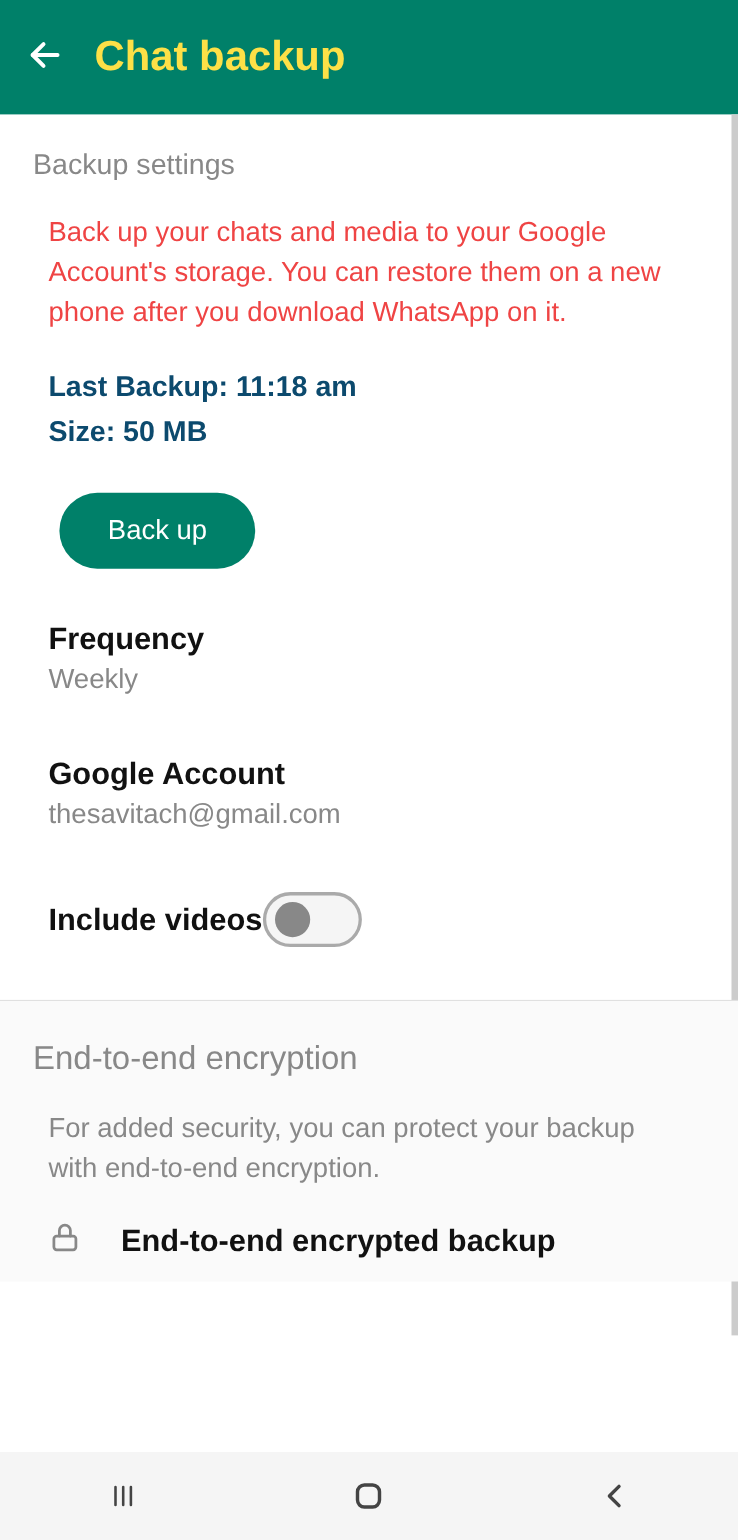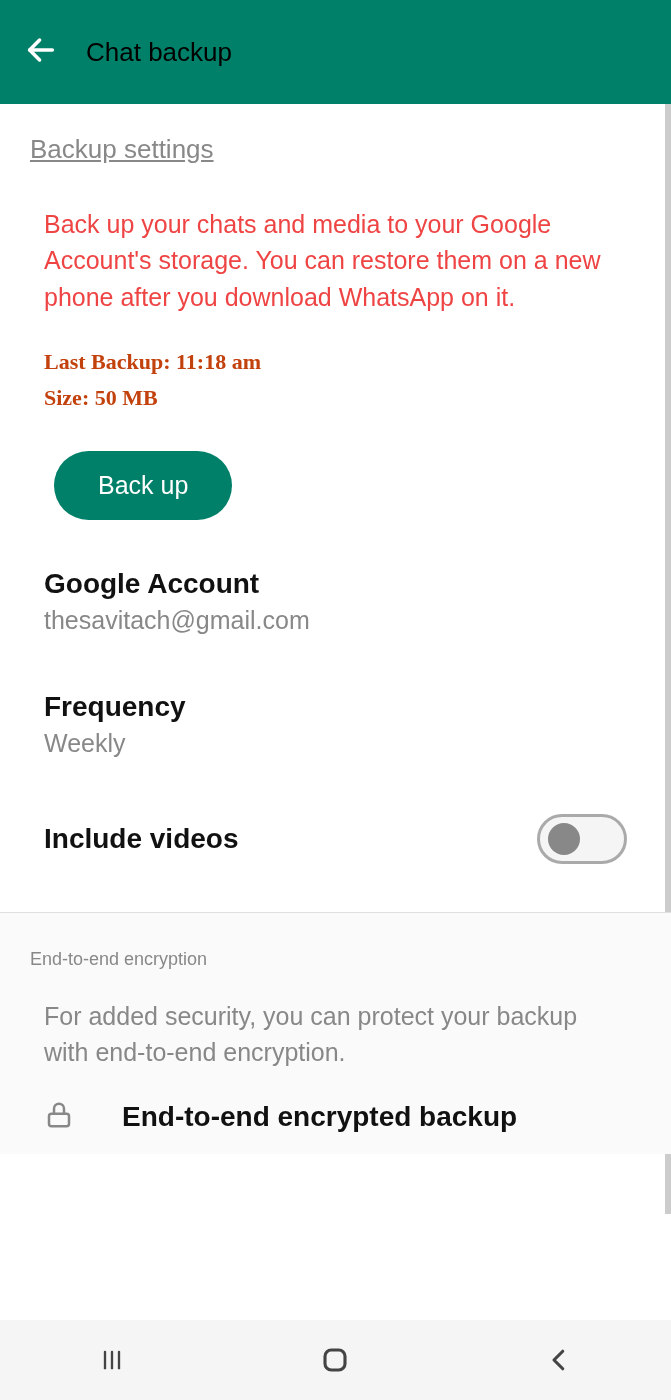--- a/index.html
+++ b/index.html
@@ -21,54 +21,52 @@
       display: flex;
       align-items: center;
       padding: 0 24px;
       gap: 28px;
     }
     .back-arrow {
       color: white;
       cursor: pointer;
     }
     .header-title {
-      color: #000000;
-      font-size: 26px;
-      font-weight: normal;
+      color: #fde047;
+      font-size: 38px;
+      font-weight: bold;
     }
     .content {
       padding: 0;
       height: calc(100% - 104px - 80px);
       overflow-y: auto;
       position: relative;
     }
     .section {
       padding: 30px 30px 0 30px;
     }
     .section-title {
       color: #888888;
       font-size: 26px;
       font-weight: normal;
-      margin-bottom: 41px;
-      text-decoration: underline;
+      margin-bottom: 28px;
     }
     .description {
       color: #ef4444;
       font-size: 25px;
       line-height: 1.45;
       margin-bottom: 34px;
       padding: 0 14px;
     }
     .info-line {
-      color: #c2410c;
-      font-size: 22px;
+      color: #0c4a6e;
+      font-size: 26px;
       font-weight: bold;
       margin-bottom: 10px;
       padding: 0 14px;
-      font-family: Liberation Serif, serif;
     }
     .backup-button {
       background: #008069;
       color: white;
       border: none;
       border-radius: 40px;
       padding: 20px 44px;
       font-size: 25px;
       font-family: inherit;
       margin: 30px 0 0 24px;
@@ -84,21 +82,21 @@
       font-weight: bold;
       margin-bottom: 6px;
     }
     .setting-value {
       color: #888888;
       font-size: 25px;
     }
     .toggle-row {
       padding: 28px 14px;
       display: flex;
-      justify-content: space-between;
+      justify-content: flex-start;
       align-items: center;
       cursor: pointer;
     }
     .toggle-label {
       color: #111111;
       font-size: 28px;
       font-weight: bold;
     }
     .toggle-switch {
       width: 90px;
@@ -126,34 +124,34 @@
     }
     .settings-spacer {
       height: 20px;
     }
     .e2e-section {
       padding: 36px 30px 0 30px;
       background: #fafafa;
     }
     .e2e-title {
       color: #888888;
-      font-size: 18px;
+      font-size: 30px;
       margin-bottom: 28px;
     }
     .e2e-description {
       color: #888888;
       font-size: 25px;
       line-height: 1.45;
       margin-bottom: 20px;
       padding: 0 14px;
     }
     .e2e-row {
       display: flex;
       align-items: center;
-      gap: 48px;
+      gap: 36px;
       padding: 10px 14px 20px 14px;
       cursor: pointer;
     }
     .lock-icon {
       color: #888888;
     }
     .e2e-row-title {
       color: #111111;
       font-size: 28px;
       font-weight: bold;
@@ -205,27 +203,27 @@
   <div class="section">
     <div class="section-title">Backup settings</div>
     <div class="description">Back up your chats and media to your Google Account's storage. You can restore them on a new phone after you download WhatsApp on it.</div>
     <div class="info-line">Last Backup: 11:18 am</div>
     <div class="info-line">Size: 50 MB</div>
     <button class="backup-button">Back up</button>
     
     <div class="settings-spacer"></div>
     
     <div class="setting-row">
+      <div class="setting-title">Frequency</div>
+      <div class="setting-value">Weekly</div>
+    </div>
+    
+    <div class="setting-row">
       <div class="setting-title">Google Account</div>
       <div class="setting-value">thesavitach@gmail.com</div>
-    </div>
-    
-    <div class="setting-row">
-      <div class="setting-title">Frequency</div>
-      <div class="setting-value">Weekly</div>
     </div>
     
     <div class="toggle-row">
       <div class="toggle-label">Include videos</div>
       <div class="toggle-switch">
         <div class="toggle-knob"></div>
       </div>
     </div>
     
   </div>

